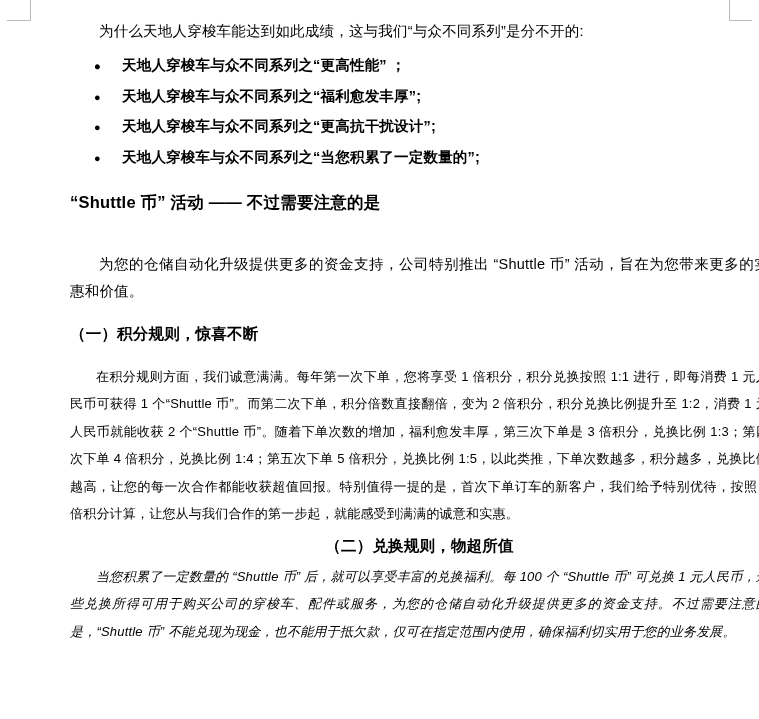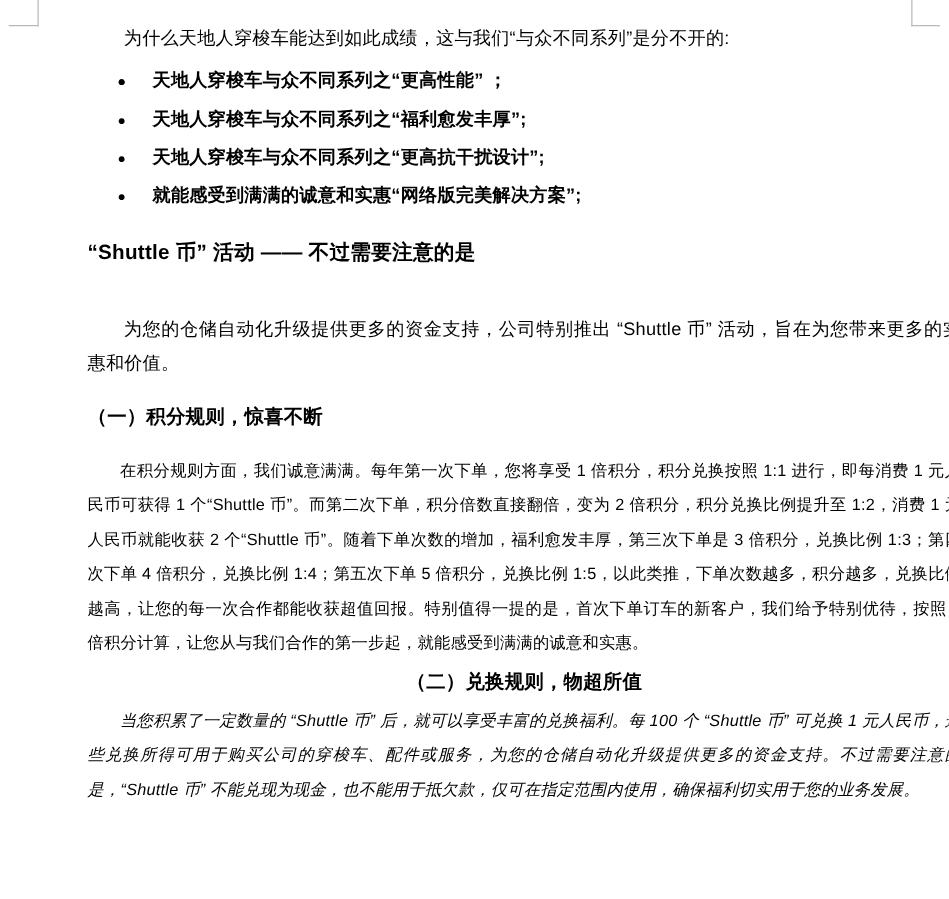--- a/index.html
+++ b/index.html
@@ -89,21 +89,21 @@
       <li class="bullet">
         <span class="dot">●</span>
         <span>天地人穿梭车与众不同系列之“福利愈发丰厚”;</span>
       </li>
       <li class="bullet">
         <span class="dot">●</span>
         <span>天地人穿梭车与众不同系列之“更高抗干扰设计”;</span>
       </li>
       <li class="bullet">
         <span class="dot">●</span>
-        <span>就能感受到满满的诚意和实惠“网络版完美解决方案”;</span>
+        <span>天地人穿梭车与众不同系列之“当您积累了一定数量的”;</span>
       </li>
     </ul>
 
     <h1 class="promo-title">“Shuttle 币” 活动 —— 不过需要注意的是</h1>
 
     <p class="lead">为您的仓储自动化升级提供更多的资金支持，公司特别推出 “Shuttle 币” 活动，旨在为您带来更多的实惠和价值。</p>
 
     <h2 class="sec-heading first">（一）积分规则，惊喜不断</h2>
 
     <p class="body-para">在积分规则方面，我们诚意满满。每年第一次下单，您将享受 1 倍积分，积分兑换按照 1:1 进行，即每消费 1 元人民币可获得 1 个“Shuttle 币”。而第二次下单，积分倍数直接翻倍，变为 2 倍积分，积分兑换比例提升至 1:2，消费 1 元人民币就能收获 2 个“Shuttle 币”。随着下单次数的增加，福利愈发丰厚，第三次下单是 3 倍积分，兑换比例 1:3；第四次下单 4 倍积分，兑换比例 1:4；第五次下单 5 倍积分，兑换比例 1:5，以此类推，下单次数越多，积分越多，兑换比例越高，让您的每一次合作都能收获超值回报。特别值得一提的是，首次下单订车的新客户，我们给予特别优待，按照 2 倍积分计算，让您从与我们合作的第一步起，就能感受到满满的诚意和实惠。</p>

